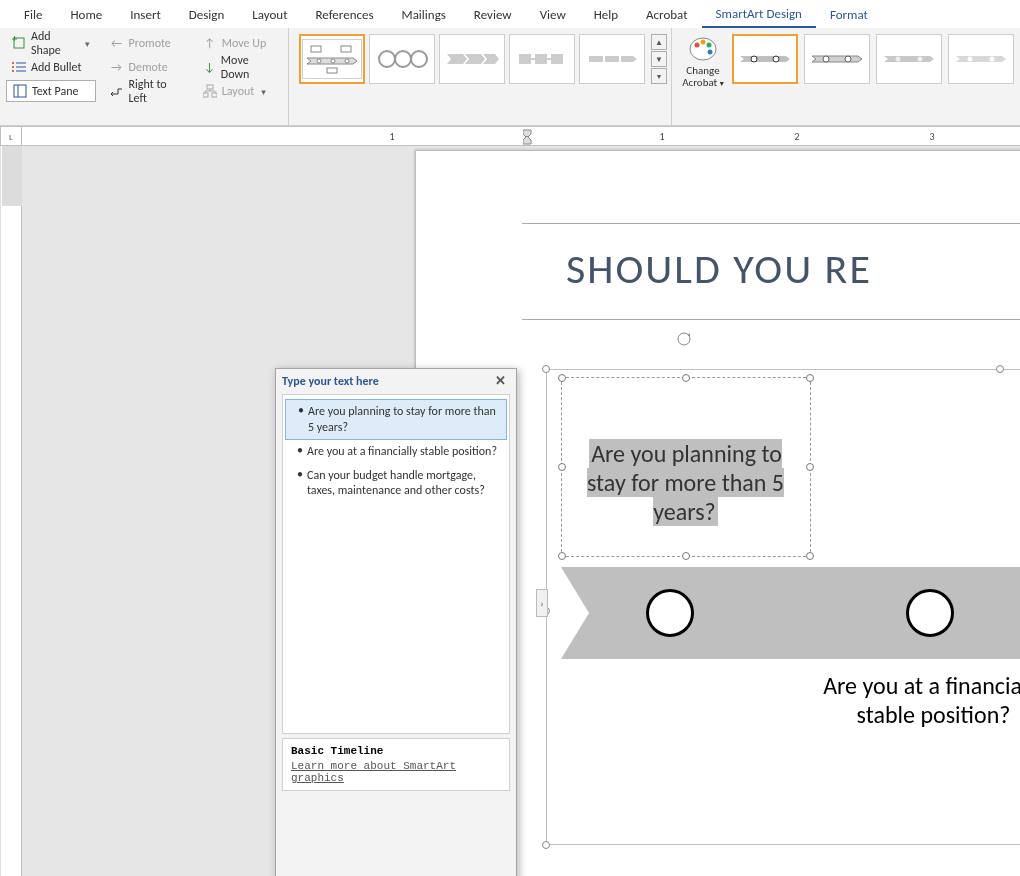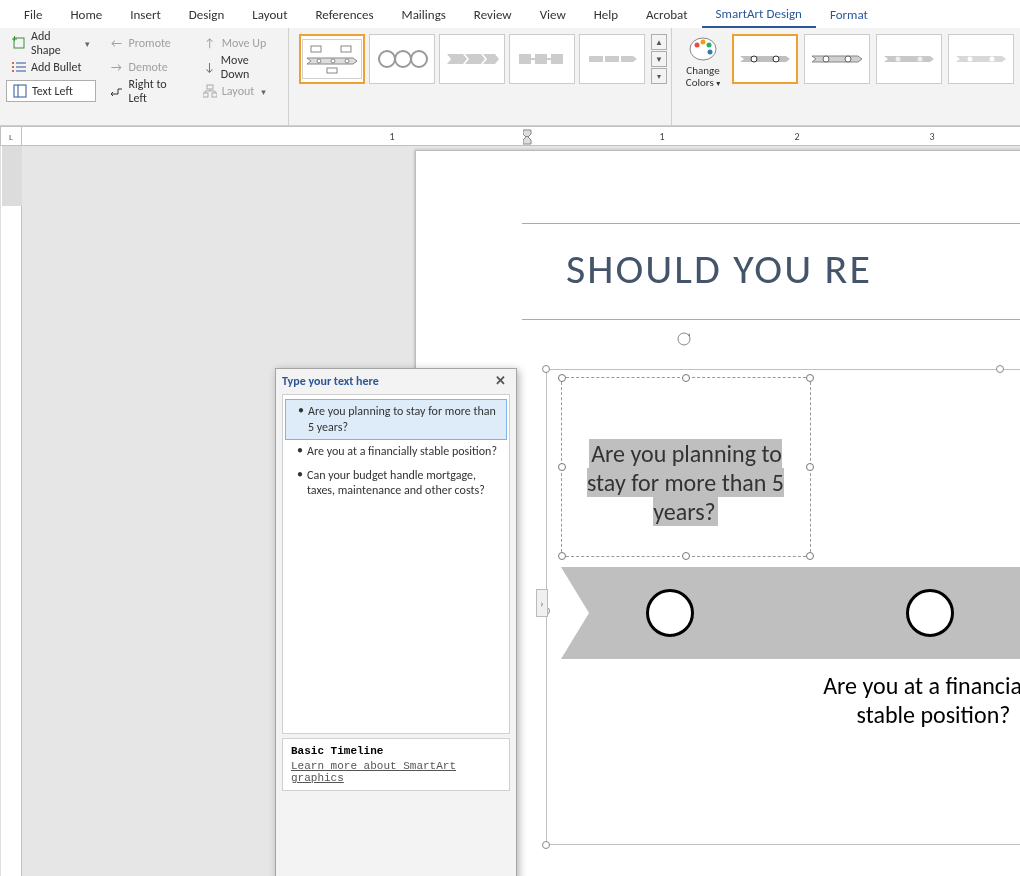--- a/index.html
+++ b/index.html
@@ -147,21 +147,21 @@
               </span>
             <span>Add Bullet</span>
           </div>
           <div class="cg-btn boxed">
             <span class="cg-icon">
                 <svg width="14" height="14">
                   <rect x="1" y="1" width="12" height="12" fill="none" stroke="#2b579a"></rect>
                   <line x1="5" y1="1" x2="5" y2="13" stroke="#2b579a"></line>
                 </svg>
               </span>
-            <span>Text Left</span>
+            <span>Text Pane</span>
           </div>
         </div>
         <div class="cg-col">
           <div class="cg-btn disabled">
             <span class="cg-icon">←</span>
             <span>Promote</span>
           </div>
           <div class="cg-btn disabled">
             <span class="cg-icon">→</span>
             <span>Demote</span>
@@ -263,21 +263,21 @@
       <div class="color-btn">
         <span class="color-swatch">
             <svg width="30" height="28">
               <ellipse cx="15" cy="14" rx="13" ry="11" fill="#fff" stroke="#888"></ellipse>
               <circle cx="9" cy="10" r="2.5" fill="#e74c3c"></circle>
               <circle cx="15" cy="7" r="2.5" fill="#f39c12"></circle>
               <circle cx="21" cy="10" r="2.5" fill="#27ae60"></circle>
               <circle cx="22" cy="17" r="2.5" fill="#2980b9"></circle>
             </svg>
           </span>
-        <span class="color-label"><span>Change Colors</span> <span style="font-size:8px">▾</span></span>
+        <span class="color-label"><span>Change Acrobat</span> <span style="font-size:8px">▾</span></span>
       </div>
       <div class="style-thumb sel">
           <svg width="54" height="30">
             <path d="M2 12 L48 12 L52 15 L48 18 L2 18 L6 15 Z" fill="#bfbfbf"></path>
             <circle cx="16" cy="15" r="3" fill="#fff" stroke="#333"></circle>
             <circle cx="38" cy="15" r="3" fill="#fff" stroke="#333"></circle>
           </svg>
         </div>
       <div class="style-thumb">
           <svg width="54" height="30">

